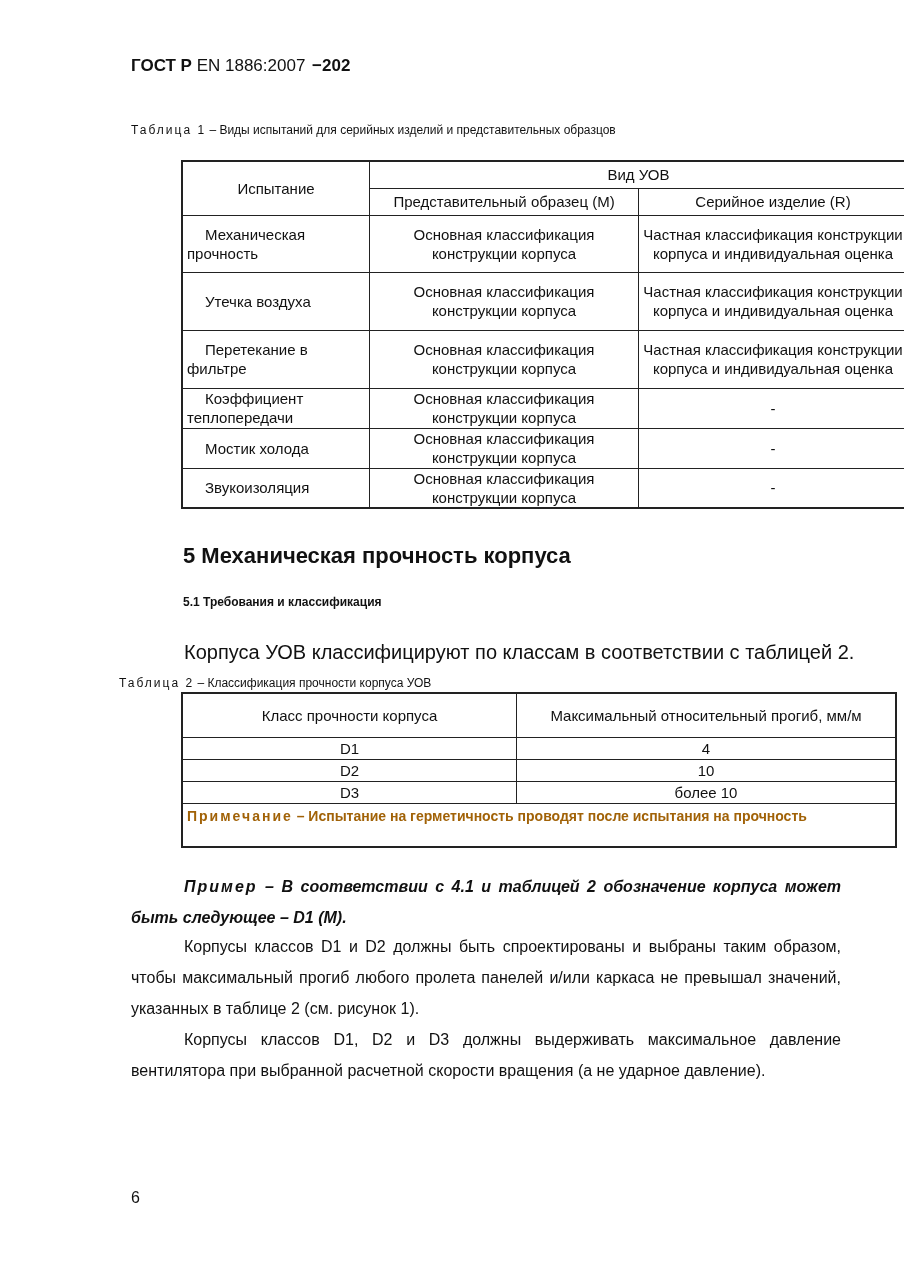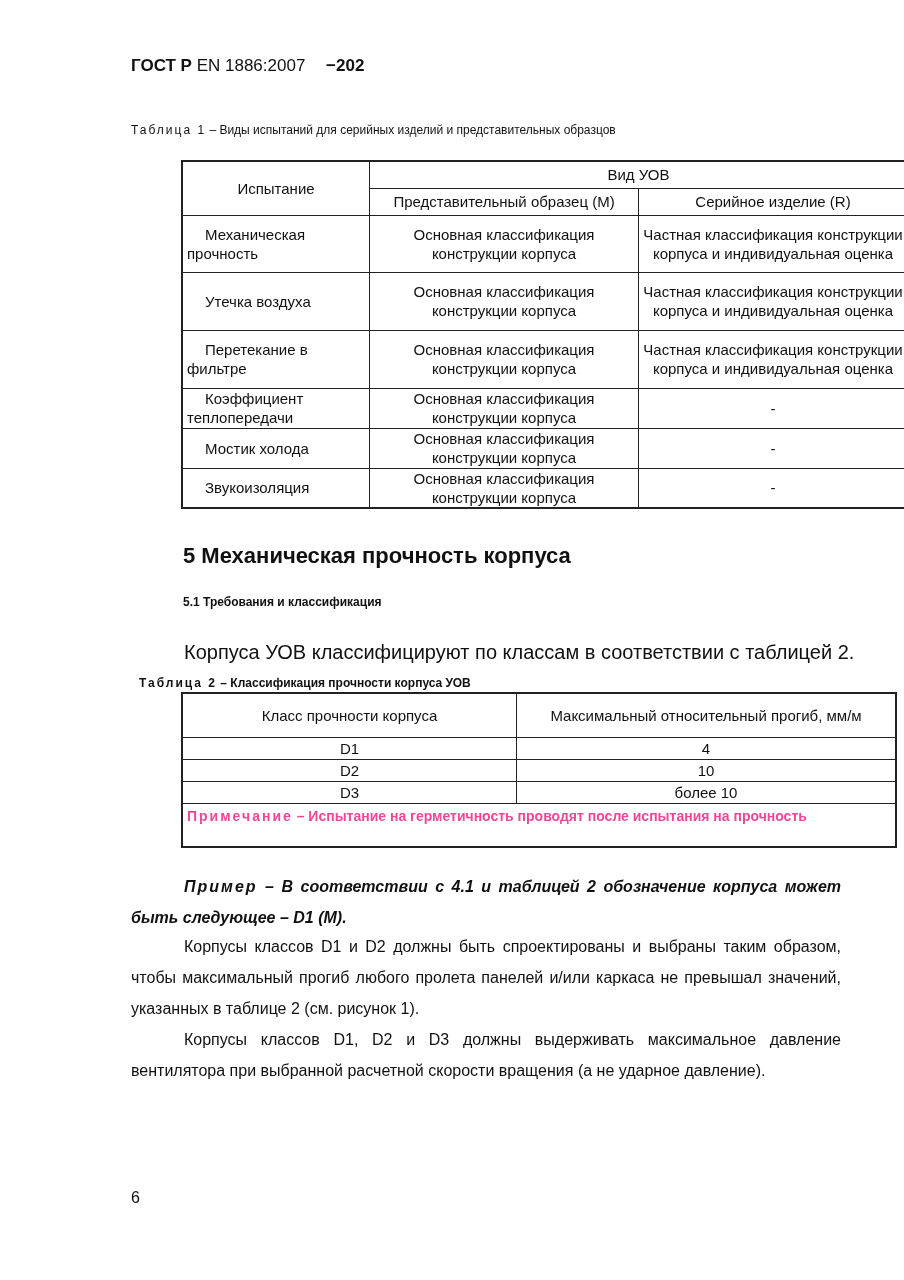--- a/index.html
+++ b/index.html
@@ -1,31 +1,31 @@
 <!DOCTYPE html>
 <html><head>
   <meta charset="utf-8">
   <style>
     html, body { margin: 0; padding: 0; background: #ffffff; }
     body { width: 904px; height: 1280px; position: relative; overflow: hidden;
            font-family: "Liberation Sans", sans-serif; color: #111; }
     .abs { position: absolute; }
     .header { left: 131px; top: 56px; font-size: 17px; white-space: nowrap; }
     .header .g { font-weight: bold; }
-    .header .n { font-weight: bold; margin-left: 16px; }
+    .header .n { font-weight: bold; margin-left: 2px; }
     .caption { font-size: 12px; line-height: 19px; }
     .caption .sp { letter-spacing: 2px; }
     table { border-collapse: collapse; position: absolute; font-size: 15px; margin-left: 48px; }
     td { border: 1px solid #222; text-align: center; vertical-align: middle; padding: 0 4px; line-height: 19px; }
     #t1 { left: 133px; top: 160px; width: 728px; border: 2px solid #222; }
     #t1 td.first { text-align: left; padding-left: 4px; }
     #t1 td.first span.ind { padding-left: 18px; }
     #t2 { left: 133px; top: 692px; width: 716px; border: 2px solid #222; }
     #t2 td { line-height: 21px; }
-    .note { color: #ec4899; font-weight: bold; text-align: left !important; vertical-align: top !important; height: 40px; padding-top: 2px !important; font-size: 14px; }
+    .note { color: #a16207; font-weight: bold; text-align: left !important; vertical-align: top !important; height: 40px; padding-top: 2px !important; font-size: 14px; }
     .note .sp { letter-spacing: 2px; }
     h1 { margin: 0; position: absolute; left: 183px; top: 543px; font-size: 22px; font-weight: bold; }
     h2 { margin: 0; position: absolute; left: 183px; top: 595px; font-size: 12px; font-weight: bold; }
     .para { font-size: 16px; line-height: 31px; text-align: justify; width: 710px; left: 131px; }
     .ind { text-indent: 53px; }
     .italic { font-style: italic; font-weight: bold; }
     .italic .sp { letter-spacing: 2px; }
     .pagenum { left: 131px; top: 1189px; font-size: 16px; }
   </style>
 </head>
@@ -82,21 +82,21 @@
     <td>-</td>
   </tr>
 </tbody>
   </table>
 
 <h1>5 Механическая прочность корпуса</h1>
 <h2>5.1 Требования и классификация</h2>
 
 <div class="abs" style="left:184px; top:641px; font-size:20px;">Корпуса УОВ классифицируют по классам в соответствии с таблицей 2.</div>
 
-<div class="abs caption" style="left:139px; top:674px;font-weight:bold;">
+<div class="abs caption" style="left:119px; top:674px;">
   <span class="sp">Таблица 2</span><span> – Классификация прочности корпуса УОВ</span>
 </div>
 
 <table id="t2">
   <tbody>
       <tr style="height:44px;">
     <td style="width:325px;">Класс прочности корпуса</td>
     <td style="padding:0 31px;">Максимальный относительный прогиб, мм/м</td>
   </tr>
   <tr>

